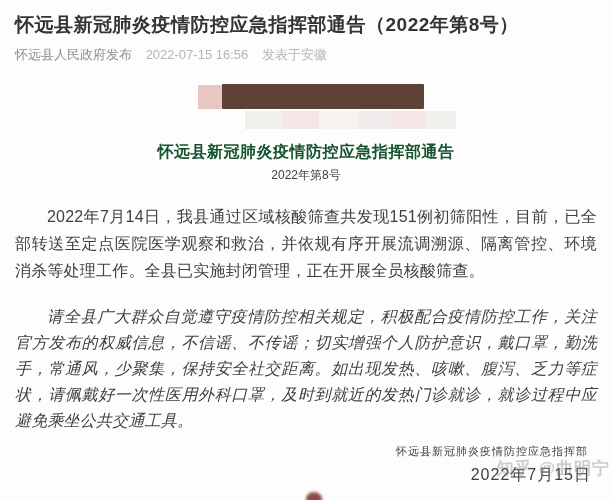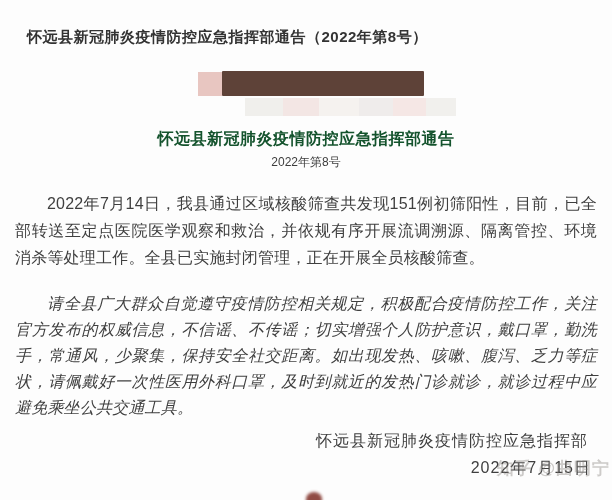--- a/index.html
+++ b/index.html
@@ -5,23 +5,23 @@
   html,body{margin:0;padding:0;}
   .page{
     position:relative;
     width:612px;height:500px;
     background:#fdfdfd;
     font-family:"Liberation Sans","DejaVu Sans",sans-serif;
     overflow:hidden;
     color:#3f3f3f;
   }
   .article-title{
-    margin:12px;
+    margin:0;
     padding:12px 18px 0 15px;
-    font-size:15px;
+    font-size:19px;
     line-height:26px;
     font-weight:bold;
     color:#333333;
     letter-spacing:0.5px;
   }
   .meta-line{
     padding:9px 15px 0 15px;
     font-size:13px;
     line-height:16px;
     white-space:nowrap;
@@ -77,21 +77,21 @@
     text-indent:2em;
     text-align:justify;
     color:#3f3f3f;
     letter-spacing:0.2px;
   }
   .para.second{line-height:26px;margin-top:20px;font-style:italic;}
   .sig{
     margin-top:10px;
     padding-right:24px;
     text-align:right;
-    font-size:16px;
+    font-size:11px;
     color:#3f3f3f;
     letter-spacing:1px;
   }
   .doc-date{
     margin-top:6px;
     padding-right:21px;
     text-align:right;
     font-size:16px;
     color:#3f3f3f;
     letter-spacing:1px;
@@ -115,20 +115,25 @@
     opacity:0.85;
   }
 </style>
 </head>
 <body>
 
 <div class="page">
 
   <h1 class="article-title">怀远县新冠肺炎疫情防控应急指挥部通告（2022年第8号）</h1>
 
+  <div class="meta-line">
+    <span class="publisher">怀远县人民政府发布</span>
+    <span class="timestamp">2022-07-15 16:56</span>
+    <span class="location">发表于安徽</span>
+  </div>
 
   <div class="redact-area">
     <div class="redact-pink"></div>
     <div class="redact-bar"></div>
     <div class="redact-faint">
       <i class="rf1"></i>
       <i class="rf2"></i>
       <i class="rf3"></i>
       <i class="rf4"></i>
       <i class="rf5"></i>

